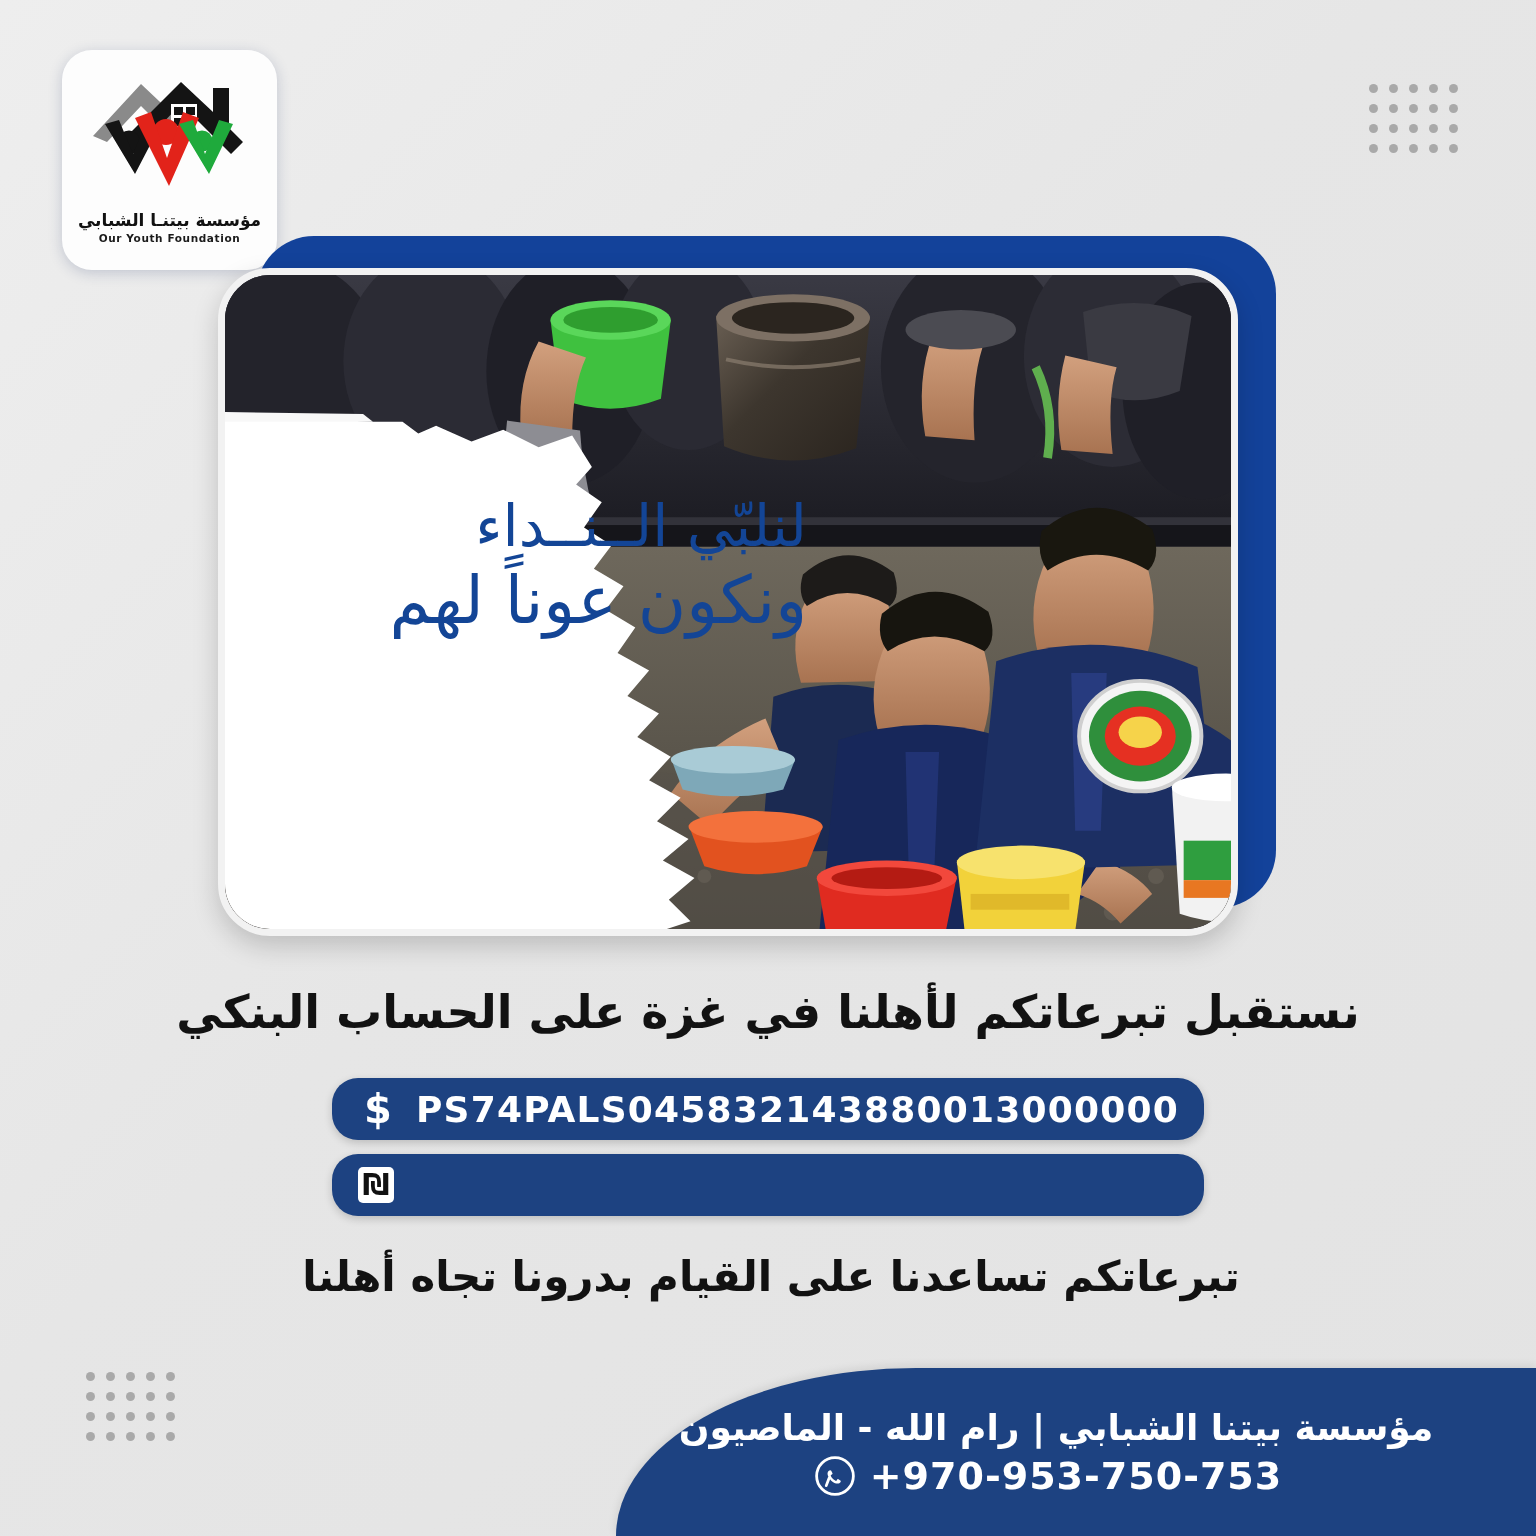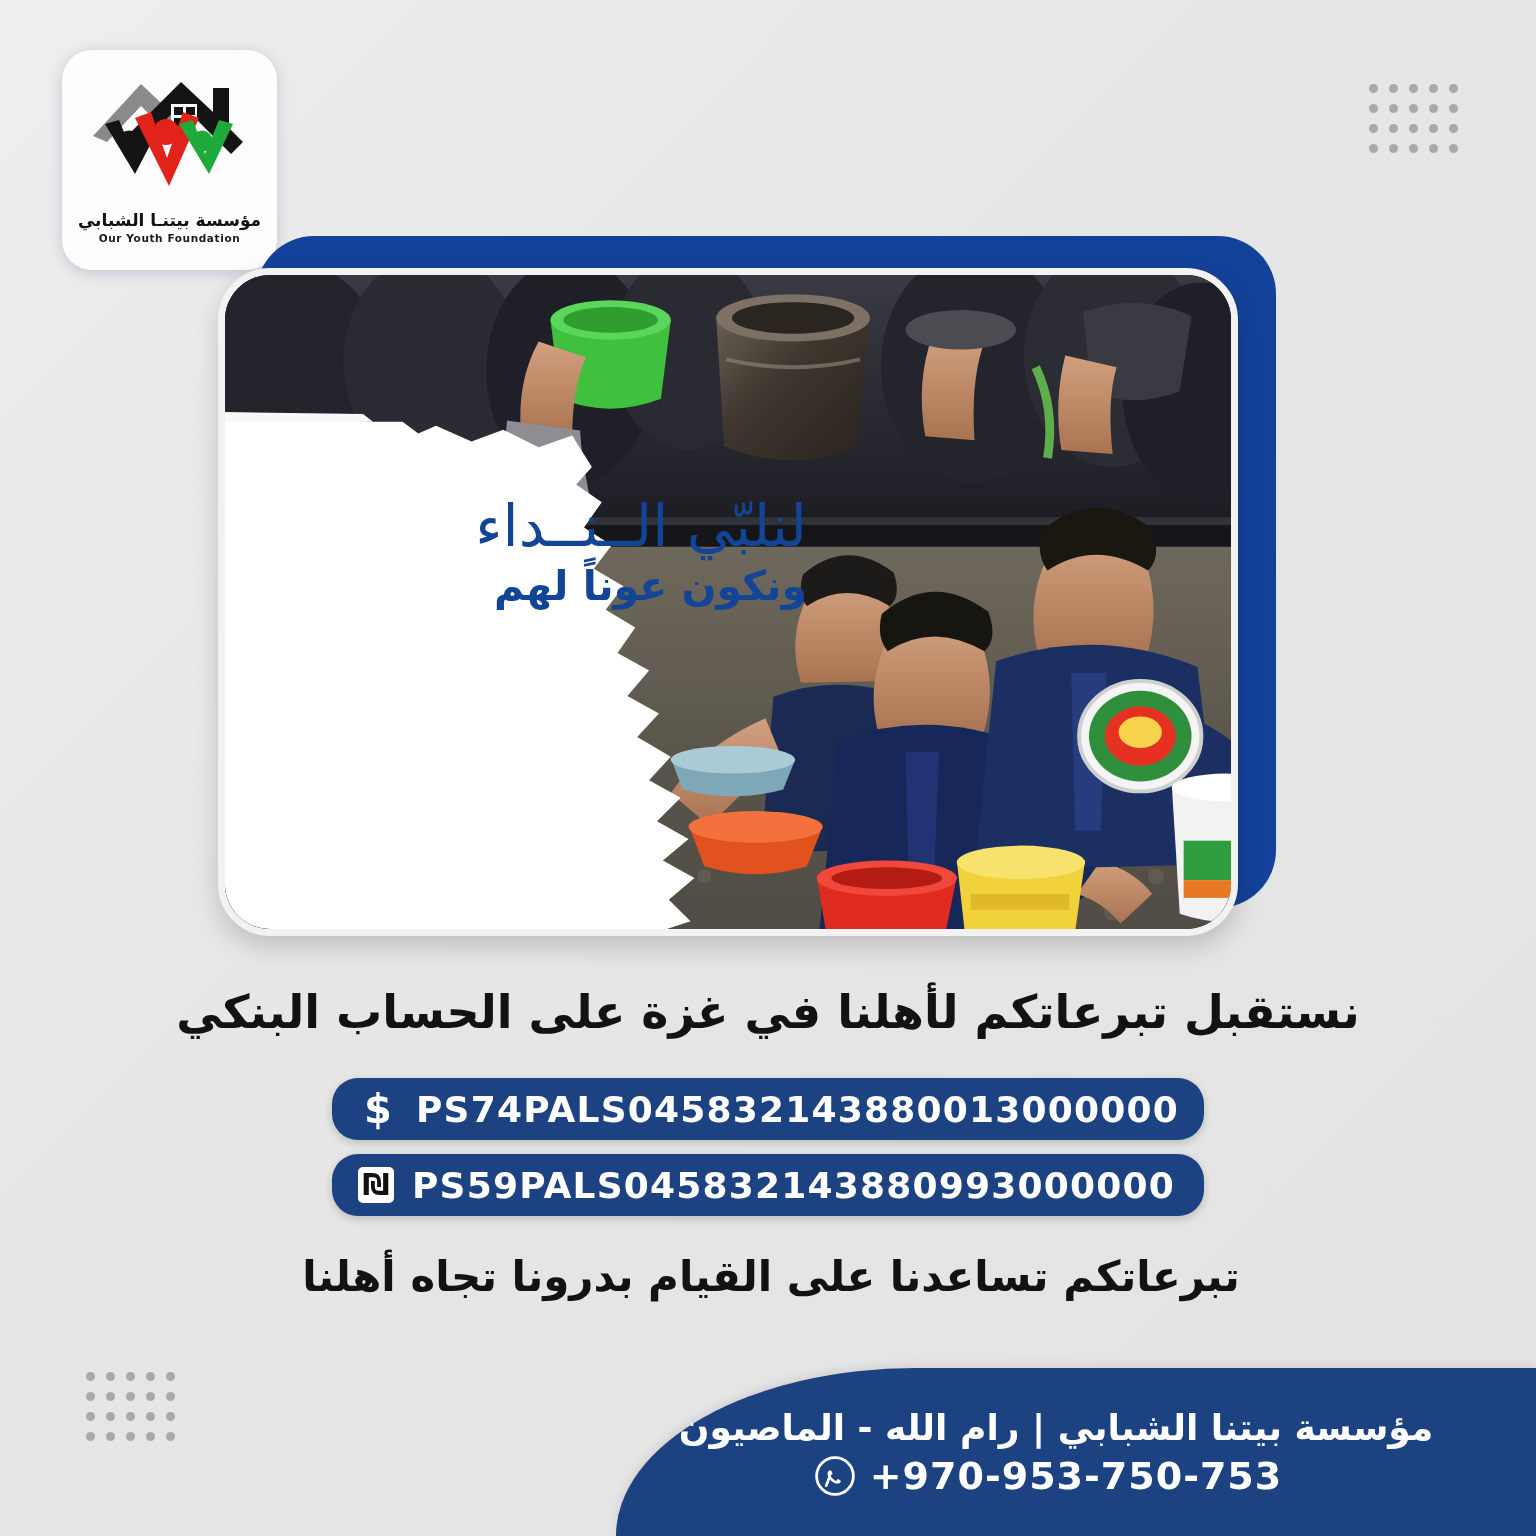--- a/index.html
+++ b/index.html
@@ -72,21 +72,21 @@
   #headline{
     font-size:108px;font-weight:bold;color:#134596;line-height:1.02;
     letter-spacing:-1px;margin:0;padding:0 18px 0 0;
     text-shadow:0 1px 0 rgba(255,255,255,.6);
   }
   #sub1{
     font-size:58px;font-weight:500;color:#134596;margin:10px 18px 0 0;
     letter-spacing:1px;line-height:1.1;
   }
   #sub2{
-    font-size:41px;font-weight:700;color:#134596;margin:4px 18px 0 0;
+    font-size:66px;font-weight:400;color:#134596;margin:4px 18px 0 0;
     line-height:1.15;
   }
 
   
   #appeal-line{
     position:absolute;left:0;right:0;top:985px;
     text-align:center;direction:rtl;
     font-size:46px;font-weight:bold;color:#121212;
     letter-spacing:-.5px;
   }
@@ -399,21 +399,20 @@
 
   <div id="iban-list">
 
     <div class="iban-pill">
       <span class="cur-icon">$</span>
       <span class="iban-text">PS74PALS045832143880013000000</span>
     </div>
 
     <div class="iban-pill">
       <span class="cur-icon boxed">₪</span>
-      <span class="iban-text">PS59PALS045832143880993000000</span>
     </div>
 
   </div>
 
   <div id="thanks-line">تبرعاتكم تساعدنا على القيام بدرونا تجاه أهلنا</div>
 
   <div id="footer">
     <div id="footer-org">مؤسسة بيتنا الشبابي | رام الله - الماصيون</div>
     <div id="footer-phone-row">
       <svg class="wa-icon" viewBox="0 0 48 48">

